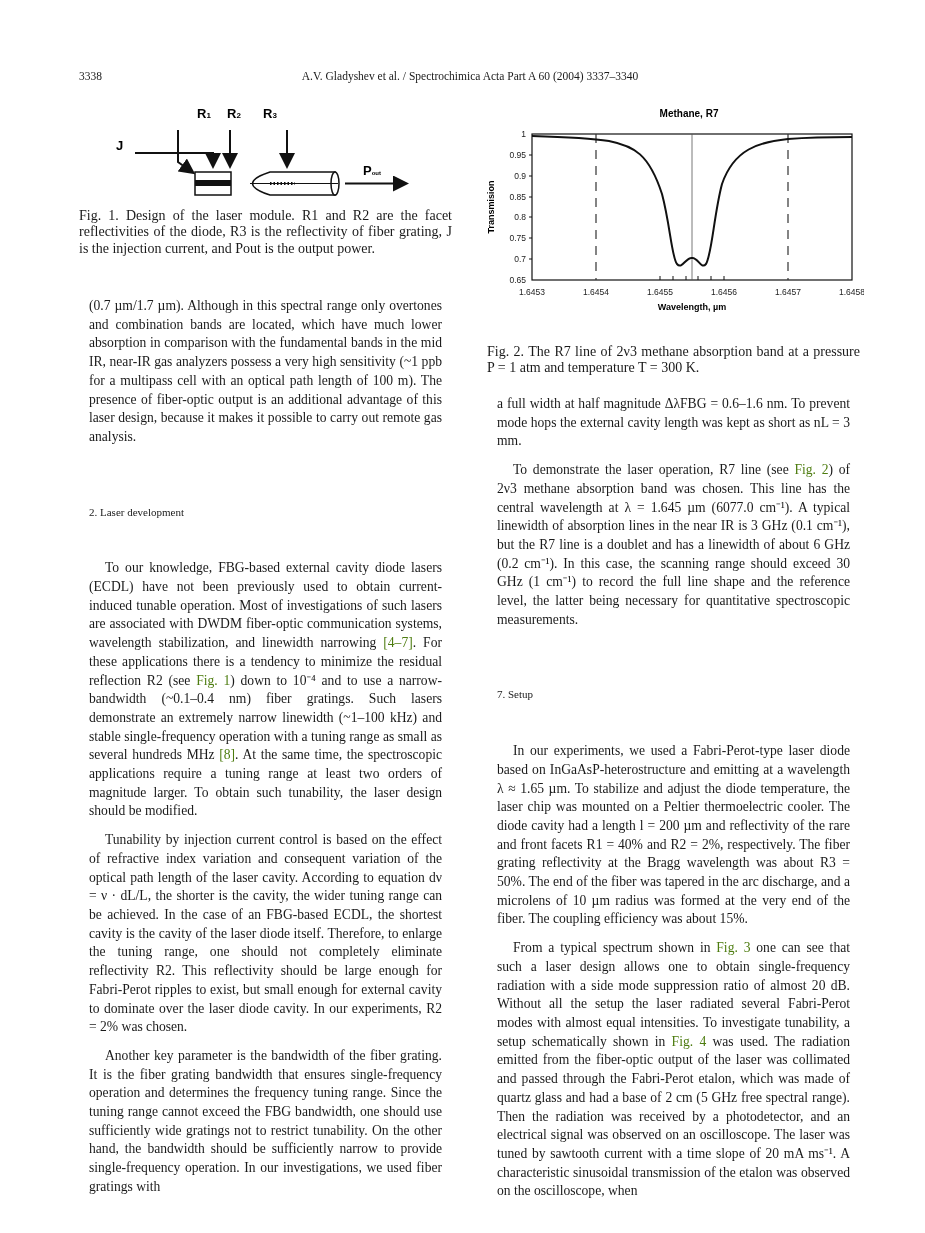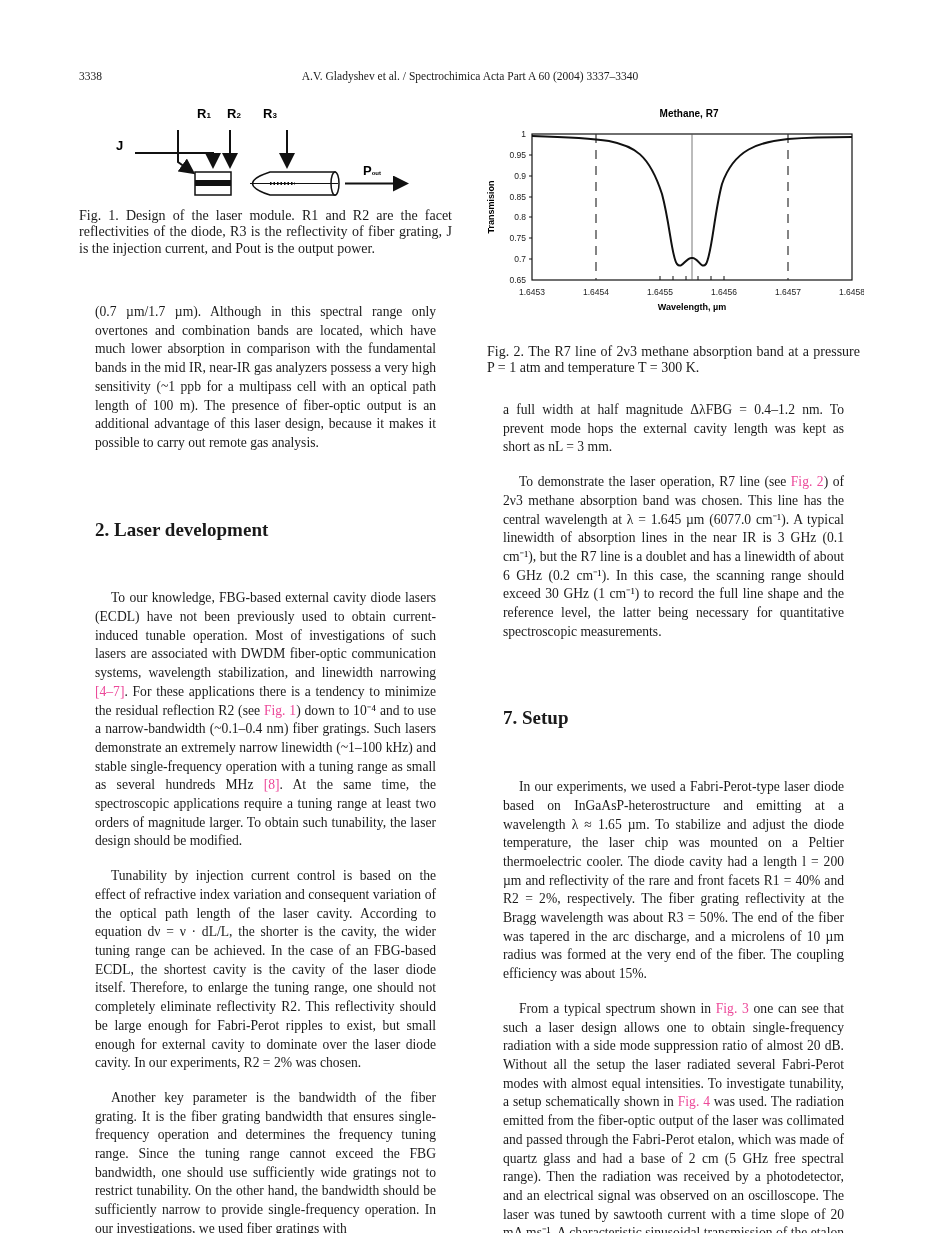--- a/index.html
+++ b/index.html
@@ -1,27 +1,27 @@
 <!DOCTYPE html>
 <html><head>
 <meta charset="utf-8">
 <style>
   html, body { margin:0; padding:0; background:#fff; }
   body { width:925px; height:1233px; position:relative; overflow:hidden; font-family:"Liberation Serif", serif; color:#1a1a1a; }
   .header { position:absolute; top:70px; left:79px; right:64px; font-size:11.5px; }
   .header .pg { position:absolute; left:0; top:0;text-align:right; }
   .header .run { position:absolute; left:0; right:0; text-align:center; }
   .col { position:absolute; width:373px; font-size:13.6px; line-height:18.7px; text-align:justify; }
-  .col p { margin:16px; text-indent:0; }
+  .col p { margin:10px; text-indent:0; }
   .col p.ind { text-indent:16px; }
   .left { left:79px; }
   .right { left:487px; }
   .cap { font-size:14px; line-height:16.4px; text-align:justify; }
-  .sec { font-weight:bold; font-size:19px; }
-  .link { color:#ec4899; }
+  .sec { font-weight:normal; font-size:11px; }
+  .link { color:#4d7c0f; }
   .fig1 { position:absolute; left:110px; top:100px; width:320px; height:100px; }
   .fig2 { position:absolute; left:484px; top:104px; width:380px; height:215px; }
   svg text { font-family:"Liberation Sans", sans-serif; }
 </style>
 </head>
 <body>
 
 <div class="header">
   <span class="pg">3338</span>
   <span class="run">A.V. Gladyshev et al. / Spectrochimica Acta Part A 60 (2004) 3337–3340</span>
@@ -116,20 +116,20 @@
   <p>(0.7 µm/1.7 µm). Although in this spectral range only overtones and combination bands are located, which have much lower absorption in comparison with the fundamental bands in the mid IR, near-IR gas analyzers possess a very high sensitivity (~1 ppb for a multipass cell with an optical path length of 100 m). The presence of fiber-optic output is an additional advantage of this laser design, because it makes it possible to carry out remote gas analysis.</p>
   <div style="height:36px"></div>
   <p class="sec">2.  Laser development</p>
   <div style="height:18px"></div>
   <p class="ind"><span>To our knowledge, FBG-based external cavity diode lasers (ECDL) have not been previously used to obtain current-induced tunable operation. Most of investigations of such lasers are associated with DWDM fiber-optic communication systems, wavelength stabilization, and linewidth narrowing </span><span class="link">[4–7]</span><span>. For these applications there is a tendency to minimize the residual reflection R2 (see </span><span class="link">Fig. 1</span><span>) down to 10⁻⁴ and to use a narrow-bandwidth (~0.1–0.4 nm) fiber gratings. Such lasers demonstrate an extremely narrow linewidth (~1–100 kHz) and stable single-frequency operation with a tuning range as small as several hundreds MHz </span><span class="link">[8]</span><span>. At the same time, the spectroscopic applications require a tuning range at least two orders of magnitude larger. To obtain such tunability, the laser design should be modified.</span></p>
   <p class="ind">Tunability by injection current control is based on the effect of refractive index variation and consequent variation of the optical path length of the laser cavity. According to equation dν = ν · dL/L, the shorter is the cavity, the wider tuning range can be achieved. In the case of an FBG-based ECDL, the shortest cavity is the cavity of the laser diode itself. Therefore, to enlarge the tuning range, one should not completely eliminate reflectivity R2. This reflectivity should be large enough for Fabri-Perot ripples to exist, but small enough for external cavity to dominate over the laser diode cavity. In our experiments, R2 = 2% was chosen.</p>
   <p class="ind">Another key parameter is the bandwidth of the fiber grating. It is the fiber grating bandwidth that ensures single-frequency operation and determines the frequency tuning range. Since the tuning range cannot exceed the FBG bandwidth, one should use sufficiently wide gratings not to restrict tunability. On the other hand, the bandwidth should be sufficiently narrow to provide single-frequency operation. In our investigations, we used fiber gratings with</p>
 </div>
 
 <div class="col right" style="top:385px;">
-  <p>a full width at half magnitude ΔλFBG = 0.4–1.2 nm. To prevent mode hops the external cavity length was kept as short as nL = 3 mm.</p>
+  <p>a full width at half magnitude ΔλFBG = 0.6–1.6 nm. To prevent mode hops the external cavity length was kept as short as nL = 3 mm.</p>
   <p class="ind"><span>To demonstrate the laser operation, R7 line (see </span><span class="link">Fig. 2</span><span>) of 2ν3 methane absorption band was chosen. This line has the central wavelength at λ = 1.645 µm (6077.0 cm⁻¹). A typical linewidth of absorption lines in the near IR is 3 GHz (0.1 cm⁻¹), but the R7 line is a doublet and has a linewidth of about 6 GHz (0.2 cm⁻¹). In this case, the scanning range should exceed 30 GHz (1 cm⁻¹) to record the full line shape and the reference level, the latter being necessary for quantitative spectroscopic measurements.</span></p>
   <div style="height:36px"></div>
   <p class="sec">7.  Setup</p>
   <div style="height:18px"></div>
   <p class="ind">In our experiments, we used a Fabri-Perot-type laser diode based on InGaAsP-heterostructure and emitting at a wavelength λ ≈ 1.65 µm. To stabilize and adjust the diode temperature, the laser chip was mounted on a Peltier thermoelectric cooler. The diode cavity had a length l = 200 µm and reflectivity of the rare and front facets R1 = 40% and R2 = 2%, respectively. The fiber grating reflectivity at the Bragg wavelength was about R3 = 50%. The end of the fiber was tapered in the arc discharge, and a microlens of 10 µm radius was formed at the very end of the fiber. The coupling efficiency was about 15%.</p>
   <p class="ind"><span>From a typical spectrum shown in </span><span class="link">Fig. 3</span><span> one can see that such a laser design allows one to obtain single-frequency radiation with a side mode suppression ratio of almost 20 dB. Without all the setup the laser radiated several Fabri-Perot modes with almost equal intensities. To investigate tunability, a setup schematically shown in </span><span class="link">Fig. 4</span><span> was used. The radiation emitted from the fiber-optic output of the laser was collimated and passed through the Fabri-Perot etalon, which was made of quartz glass and had a base of 2 cm (5 GHz free spectral range). Then the radiation was received by a photodetector, and an electrical signal was observed on an oscilloscope. The laser was tuned by sawtooth current with a time slope of 20 mA ms⁻¹. A characteristic sinusoidal transmission of the etalon was observed on the oscilloscope, when</span></p>
 </div>
 
 </body></html>

